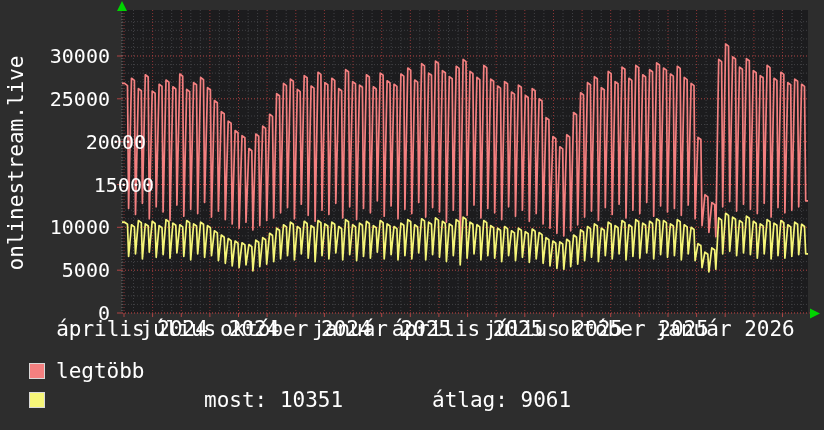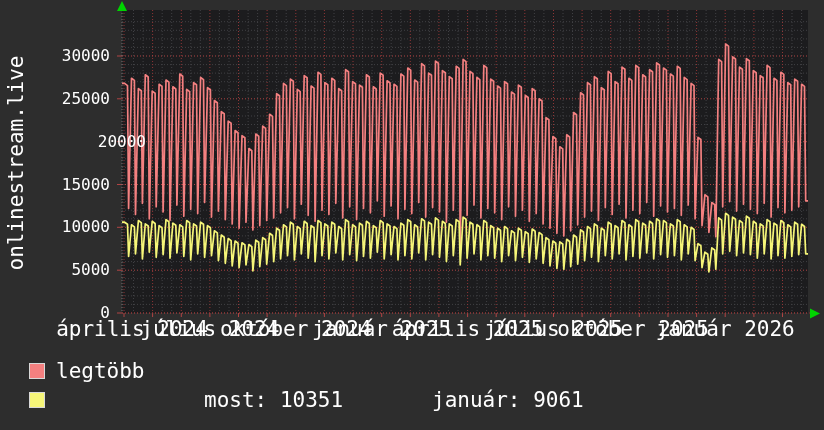--- a/index.html
+++ b/index.html
@@ -9,21 +9,21 @@
     font-family:"DejaVu Sans Mono","Liberation Mono",monospace;
     color:#ffffff; font-size:21px; line-height:24px;
   }
   .vtitle{
     position:absolute; left:16px; top:163px;
     transform:translate(-50%,-50%) rotate(-90deg);
     white-space:nowrap; font-size:21px; color:#fff;
   }
   .ylabel{
     position:absolute; left:0; width:110px; text-align:right;
-    height:24px; line-height:24px; font-size:16px; color:#fff;
+    height:24px; line-height:24px; font-size:20px; color:#fff;
   }
   .xlabel{
     position:absolute; top:317px; transform:translateX(-50%);
     white-space:nowrap; font-size:21px; color:#fff;
   }
   svg.chart{position:absolute; left:0; top:0;}
   .legend-row{position:absolute; left:0; width:744px; height:26px;}
   .swatch{
     position:absolute; left:29px; top:1px; width:14px; height:14px;
     border:1px solid #d8d8d8; box-sizing:content-box;
@@ -183,21 +183,21 @@
       <polyline points="122.0,83.4 124.6,83.4 127.5,85.6 128.6,208.5 131.5,78.3 134.4,80.4 135.5,214.5 138.4,88.6 141.3,90.7 142.4,203.3 145.3,74.8 148.2,77.0 149.3,218.8 152.2,91.1 155.1,93.3 156.2,206.8 159.1,84.3 162.0,86.4 163.1,211.9 166.0,80.0 168.9,82.1 170.0,220.5 172.9,86.8 175.8,89.0 176.9,205.1 179.8,74.0 182.7,76.1 183.8,216.2 186.7,89.4 189.6,91.6 190.7,209.3 193.6,82.6 196.5,84.7 197.7,213.6 200.6,77.4 203.5,79.6 204.6,202.5 207.5,87.7 210.4,89.8 211.5,217.1 214.4,100.5 217.3,102.7 218.4,211.1 221.3,111.7 224.2,113.8 225.3,219.6 228.2,121.1 231.1,123.2 232.2,223.9 235.1,130.5 238.0,132.7 239.1,228.2 242.0,135.7 244.9,137.8 246.0,222.2 248.9,148.5 251.8,150.7 252.9,229.9 255.8,134.0 258.7,136.1 259.8,225.6 262.7,126.2 265.6,128.4 266.7,220.5 269.6,114.3 272.5,116.4 273.7,217.9 276.6,93.7 279.5,95.8 280.6,212.8 283.5,83.4 286.4,85.6 287.5,207.6 290.4,79.1 293.3,81.3 294.4,218.8 297.3,89.4 300.2,91.6 301.3,204.2 304.2,75.7 307.1,77.8 308.2,215.3 311.1,86.0 314.0,88.1 315.1,221.3 318.0,72.3 320.9,74.4 322.0,210.2 324.9,82.6 327.8,84.7 328.9,214.5 331.8,78.3 334.7,80.4 335.8,203.3 338.7,88.6 341.6,90.7 342.7,217.9 345.6,69.7 348.5,71.8 349.7,206.8 352.6,81.7 355.5,83.8 356.6,219.6 359.5,85.1 362.4,87.3 363.5,208.5 366.4,74.8 369.3,77.0 370.4,212.8 373.3,86.8 376.2,89.0 377.3,200.8 380.2,73.1 383.1,75.3 384.2,216.2 387.1,80.8 390.0,83.0 391.1,205.9 394.0,84.3 396.9,86.4 398.0,218.8 400.9,74.0 403.8,76.1 404.9,209.3 407.8,68.0 410.7,70.1 411.8,213.6 414.7,80.0 417.6,82.1 418.7,202.5 421.6,63.7 424.5,65.9 425.7,217.1 428.6,73.1 431.5,75.3 432.6,207.6 435.5,61.1 438.4,63.3 439.5,211.9 442.4,70.6 445.3,72.7 446.4,222.2 449.3,76.6 452.2,78.7 453.3,210.2 456.2,66.3 459.1,68.4 460.2,246.2 463.1,59.4 466.0,61.6 467.1,215.3 470.0,71.4 472.9,73.6 474.0,205.1 476.9,77.4 479.8,79.6 480.9,217.9 483.8,65.4 486.7,67.6 487.8,208.5 490.7,79.1 493.6,81.3 494.7,212.8 497.6,86.0 500.5,88.1 501.7,219.6 504.6,81.7 507.5,83.8 508.6,206.8 511.5,92.0 514.4,94.1 515.5,216.2 518.4,85.1 521.3,87.3 522.4,210.2 525.3,95.4 528.2,97.5 529.3,221.3 532.2,88.6 535.1,90.7 536.2,213.6 539.1,98.8 542.0,101.0 543.1,223.9 546.0,117.7 548.9,119.8 550.0,228.2 552.9,136.5 555.8,138.7 556.9,233.3 559.8,146.8 562.7,148.9 563.8,235.9 566.7,134.8 569.6,137.0 570.7,230.8 573.6,112.5 576.5,114.7 577.7,224.8 580.6,92.8 583.5,95.0 584.6,217.1 587.5,82.6 590.4,84.7 591.5,211.1 594.4,76.6 597.3,78.7 598.4,220.5 601.3,87.7 604.2,89.8 605.3,207.6 608.2,71.4 611.1,73.6 612.2,214.5 615.1,81.7 618.0,83.8 619.1,204.2 622.0,67.1 624.9,69.3 626.0,217.9 628.9,78.3 631.8,80.4 632.9,210.2 635.8,65.4 638.7,67.6 639.8,213.6 642.7,74.8 645.6,77.0 646.7,202.5 649.6,69.7 652.5,71.8 653.7,216.2 656.6,62.9 659.5,65.0 660.6,205.9 663.5,68.0 666.4,70.1 667.5,211.9 670.4,74.0 673.3,76.1 674.4,208.5 677.3,66.3 680.2,68.4 681.3,215.3 684.2,77.4 687.1,79.6 688.2,205.1 691.1,83.4 694.0,85.6 695.1,218.8 698.0,137.4 700.9,139.5 702.0,225.6 704.9,194.8 707.8,196.9 708.9,232.5 711.8,202.5 714.7,204.6 715.8,236.8 718.7,59.4 721.6,61.6 722.7,206.8 725.6,44.0 728.5,46.1 729.7,201.6 732.6,56.9 735.5,59.0 736.6,211.1 739.5,67.1 742.4,69.3 743.5,204.2 746.4,58.6 749.3,60.7 750.4,209.3 753.3,70.6 756.2,72.7 757.3,213.6 760.2,75.7 763.1,77.8 764.2,203.3 767.1,65.4 770.0,67.6 771.1,217.1 774.0,78.3 776.9,80.4 778.0,207.6 780.9,72.3 783.8,74.4 784.9,212.8 787.8,82.6 790.7,84.7 791.8,210.2 794.7,79.1 797.6,81.3 798.7,206.8 801.6,84.3 804.5,86.4 805.7,200.8 808.0,200.8" fill="none" stroke="#f48080" stroke-width="1.7" stroke-linejoin="round"></polyline>
       <polyline points="122.0,222.2 124.6,222.2 127.5,224.3 128.6,256.5 131.5,224.8 134.4,226.9 135.5,253.9 138.4,220.5 141.3,222.6 142.4,259.0 145.3,223.9 148.2,226.0 149.3,252.2 152.2,221.3 155.1,223.5 156.2,257.3 159.1,225.6 162.0,227.8 163.1,254.7 166.0,219.6 168.9,221.8 170.0,258.2 172.9,223.1 175.8,225.2 176.9,253.0 179.8,224.8 182.7,226.9 183.8,256.5 186.7,220.5 189.6,222.6 190.7,259.9 193.6,223.9 196.5,226.0 197.7,253.9 200.6,222.2 203.5,224.3 204.6,257.3 207.5,225.6 210.4,227.8 211.5,255.6 214.4,230.8 217.3,232.9 218.4,260.7 221.3,235.0 224.2,237.2 225.3,263.3 228.2,238.5 231.1,240.6 232.2,265.9 235.1,241.0 238.0,243.2 239.1,267.6 242.0,242.8 244.9,244.9 246.0,265.0 248.9,244.5 251.8,246.6 252.9,271.0 255.8,240.2 258.7,242.3 259.8,266.7 262.7,237.6 265.6,239.8 266.7,264.2 269.6,233.3 272.5,235.5 273.7,261.6 276.6,228.2 279.5,230.3 280.6,259.0 283.5,224.8 286.4,226.9 287.5,255.6 290.4,222.2 293.3,224.3 294.4,259.9 297.3,226.5 300.2,228.6 301.3,253.9 304.2,221.3 307.1,223.5 308.2,258.2 311.1,225.6 314.0,227.8 315.1,261.6 318.0,220.5 320.9,222.6 322.0,255.6 324.9,223.9 327.8,226.0 328.9,259.0 331.8,222.2 334.7,224.3 335.8,253.0 338.7,226.5 341.6,228.6 342.7,259.9 345.6,219.6 348.5,221.8 349.7,254.7 352.6,224.8 355.5,226.9 356.6,260.7 359.5,223.1 362.4,225.2 363.5,256.5 366.4,221.3 369.3,223.5 370.4,258.2 373.3,225.6 376.2,227.8 377.3,252.2 380.2,220.5 383.1,222.6 384.2,259.0 387.1,223.9 390.0,226.0 391.1,254.7 394.0,226.5 396.9,228.6 398.0,259.9 400.9,223.1 403.8,225.2 404.9,255.6 407.8,219.6 410.7,221.8 411.8,259.0 414.7,224.8 417.6,226.9 418.7,253.0 421.6,218.8 424.5,220.9 425.7,259.9 428.6,222.2 431.5,224.3 432.6,254.7 435.5,217.9 438.4,220.1 439.5,257.3 442.4,221.3 445.3,223.5 446.4,261.6 449.3,223.9 452.2,226.0 453.3,255.6 456.2,219.6 459.1,221.8 460.2,265.0 463.1,217.1 466.0,219.2 467.1,258.2 470.0,222.2 472.9,224.3 474.0,253.9 476.9,224.8 479.8,226.9 480.9,259.9 483.8,220.5 486.7,222.6 487.8,255.6 490.7,225.6 493.6,227.8 494.7,258.2 497.6,228.2 500.5,230.3 501.7,261.6 504.6,226.5 507.5,228.6 508.6,255.6 511.5,230.8 514.4,232.9 515.5,260.7 518.4,228.2 521.3,230.3 522.4,257.3 525.3,231.6 528.2,233.8 529.3,262.5 532.2,229.0 535.1,231.2 536.2,259.0 539.1,232.5 542.0,234.6 543.1,263.3 546.0,237.6 548.9,239.8 550.0,265.9 552.9,241.0 555.8,243.2 556.9,268.5 559.8,241.9 562.7,244.0 563.8,269.3 566.7,239.3 569.6,241.5 570.7,266.7 573.6,235.0 576.5,237.2 577.7,264.2 580.6,229.9 583.5,232.0 584.6,260.7 587.5,226.5 590.4,228.6 591.5,257.3 594.4,223.9 597.3,226.0 598.4,261.6 601.3,228.2 604.2,230.3 605.3,255.6 608.2,222.2 611.1,224.3 612.2,259.0 615.1,225.6 618.0,227.8 619.1,253.9 622.0,220.5 624.9,222.6 626.0,259.9 628.9,224.8 631.8,226.9 632.9,256.5 635.8,219.6 638.7,221.8 639.8,258.2 642.7,223.1 645.6,225.2 646.7,253.0 649.6,221.3 652.5,223.5 653.7,259.0 656.6,218.8 659.5,220.9 660.6,254.7 663.5,220.5 666.4,222.6 667.5,257.3 670.4,223.9 673.3,226.0 674.4,255.6 677.3,219.6 680.2,221.8 681.3,259.9 684.2,224.8 687.1,226.9 688.2,253.9 691.1,227.3 694.0,229.5 695.1,260.7 698.0,243.6 700.9,245.8 702.0,267.6 704.9,252.2 707.8,254.3 708.9,271.9 711.8,247.9 714.7,250.0 715.8,269.3 718.7,217.9 721.6,220.1 722.7,253.9 725.6,213.3 728.5,215.4 729.7,251.3 732.6,217.1 735.5,219.2 736.6,255.6 739.5,220.5 742.4,222.6 743.5,253.0 746.4,216.2 749.3,218.3 750.4,254.7 753.3,221.3 756.2,223.5 757.3,258.2 760.2,223.9 763.1,226.0 764.2,253.9 767.1,219.6 770.0,221.8 771.1,259.0 774.0,223.1 776.9,225.2 778.0,255.6 780.9,220.5 783.8,222.6 784.9,258.2 787.8,224.8 790.7,226.9 791.8,256.5 794.7,222.2 797.6,224.3 798.7,254.7 801.6,224.3 804.5,226.5 805.7,253.9 808.0,253.9" fill="none" stroke="#f5f578" stroke-width="1.7" stroke-linejoin="round"></polyline>
       <polygon points="122,1 117,11 127,11" fill="#00d400"></polygon>
       <polygon points="820,313.5 810,308.5 810,318.5" fill="#00d400"></polygon>
     </svg>
 
   <div id="ylabels">
       <div class="ylabel" style="top: 44px;">30000</div>
       <div class="ylabel" style="top: 86.8333px;">25000</div>
       <div class="ylabel" style="top: 129.667px; margin-left: 36px;">20000</div>
-      <div class="ylabel" style="top: 172.5px;">15000</div>
+      <div class="ylabel" style="top: 172.5px; padding-left: 44px;">15000</div>
       <div class="ylabel" style="top: 215.333px;">10000</div>
       <div class="ylabel" style="top: 258.167px;">5000</div>
       <div class="ylabel" style="top: 301px;">0</div>
     </div>
   <div id="xlabels">
       <div class="xlabel" style="left: 132px;">április 2024</div>
       <div class="xlabel" style="left: 209.89px;">július 2024</div>
       <div class="xlabel" style="left: 295.78px;">október 2024</div>
       <div class="xlabel" style="left: 381.67px;">január 2025</div>
       <div class="xlabel" style="left: 467.56px;">április 2025</div>
@@ -211,18 +211,18 @@
     <span class="legend-label">legtöbb</span>
   </div>
 
   <div class="legend-row" style="top:391px">
     <span class="swatch" id="swatch-1" style="background: rgb(245, 245, 120);"></span>
     <span class="stat" style="left:204px">
       <span>most:</span>
       <span>10351</span>
     </span>
     <span class="stat" style="left:432px">
-      <span>január:</span>
+      <span>átlag:</span>
       <span>9061</span>
     </span>
   </div>
 
 </div>
 
 </body></html>

